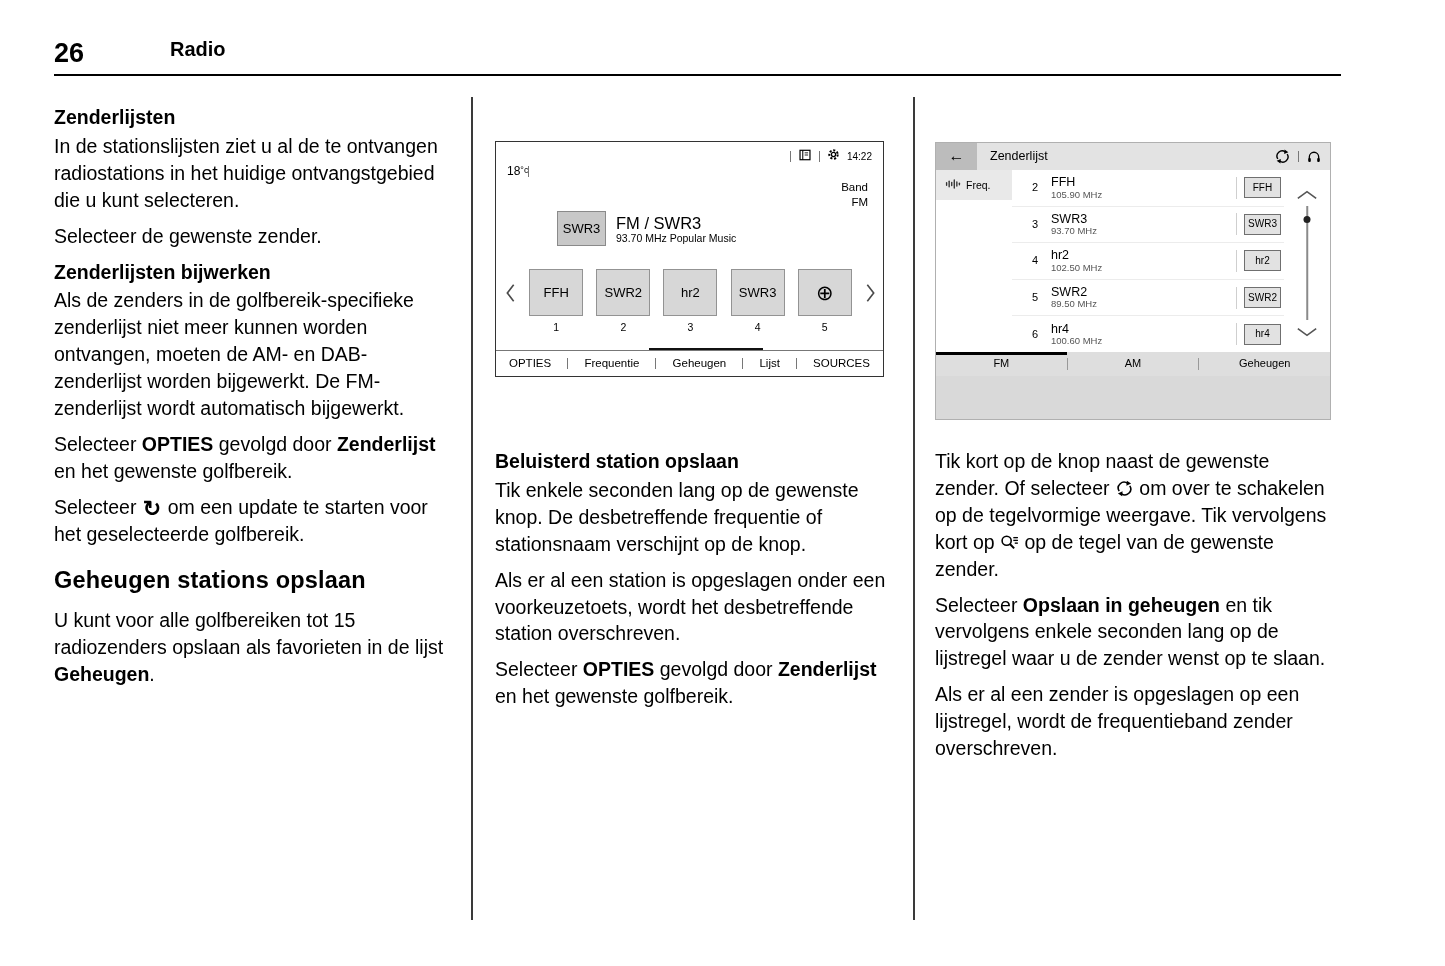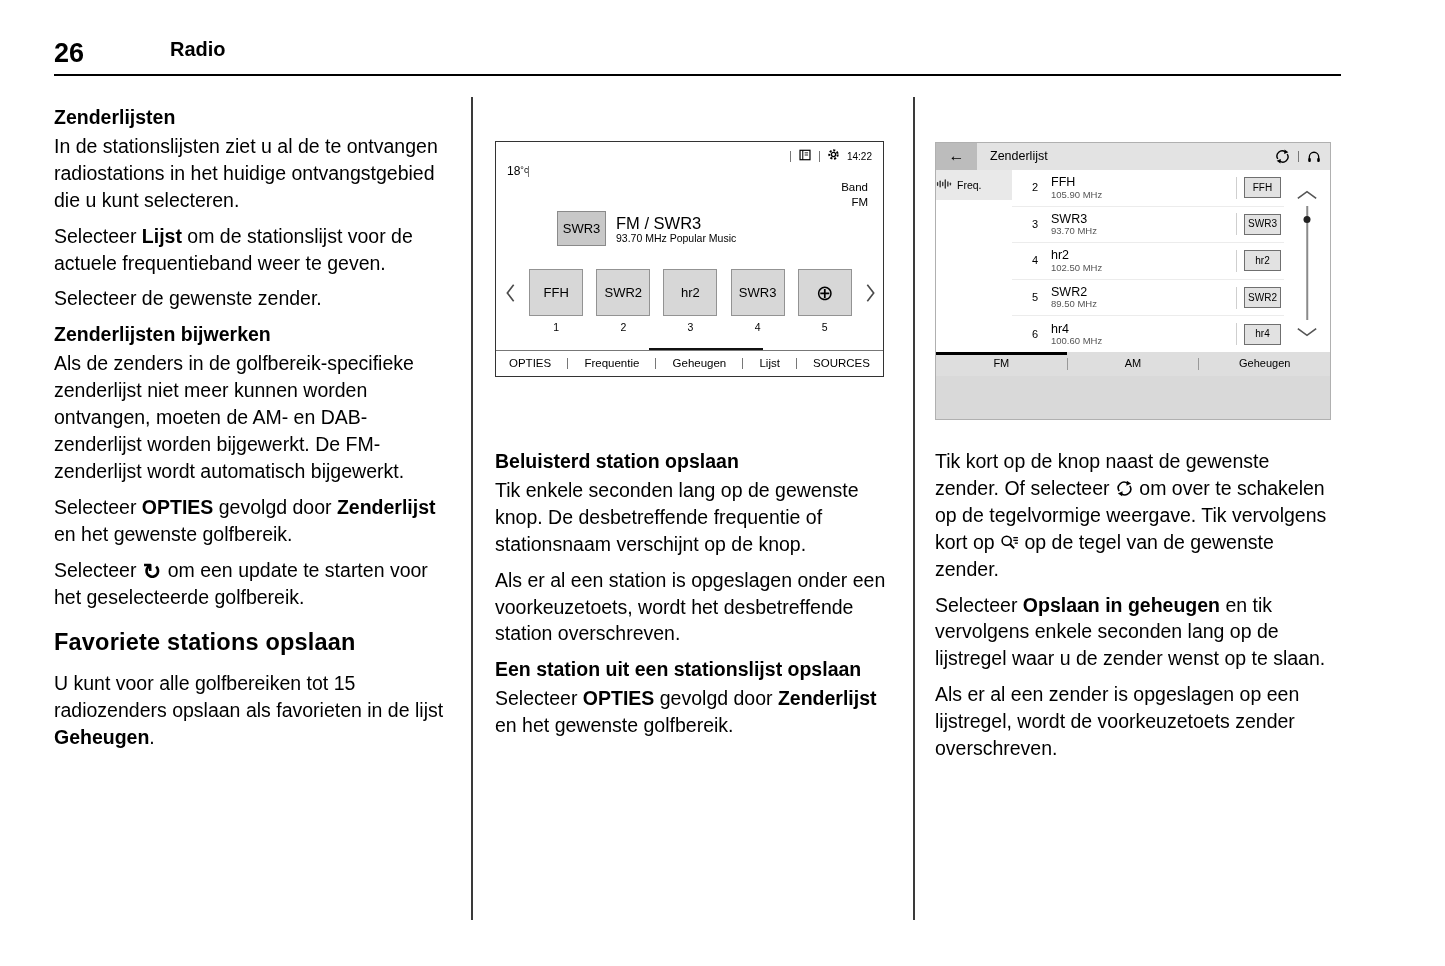--- a/index.html
+++ b/index.html
@@ -51,21 +51,21 @@
   .s1-ind{position:absolute;left:153px;bottom:26px;width:114px;height:2.5px;background:#111}
 
   
   .screen2{position:relative;width:396px;height:278px;background:#d9d9d9;border:1px solid #b0b0b0;margin:42px 0 28px}
   .s2-ui{position:absolute;left:0;top:0;width:100%;height:233px;background:#fff}
   .s2-top{position:absolute;left:0;top:0;right:0;height:27px;background:#e3e3e3;display:flex;align-items:center}
   .s2-back{width:41px;height:100%;background:#bcbcbc;display:flex;align-items:center;justify-content:center;font-size:16px;flex:0 0 auto}
   .s2-title{margin-left:13px;font-size:12.5px}
   .s2-icons{margin-left:auto;margin-right:9px;display:flex;align-items:center;gap:8px}
   .s2-icons svg{display:block}
-  .s2-freqchip{position:absolute;left:0;top:27px;width:76px;height:30px;background:#e9e9e9;display:flex;align-items:center;gap:5px;font-size:10.5px}
+  .s2-freqchip{position:absolute;left:0;top:27px;width:76px;height:30px;background:#e9e9e9;display:flex;align-items:center;gap:5px;padding-left:9px;font-size:10.5px}
   .s2-rows{position:absolute;left:76px;right:46px;top:27px;height:182px;display:flex;flex-direction:column}
   .s2-row{flex:1;display:flex;align-items:center;border-bottom:1px solid #ececec}
   .s2-row:last-child{border-bottom:none}
   .s2-rnum{width:26px;text-align:right;font-size:11px;margin-right:13px}
   .s2-rinfo{flex:1;line-height:1.15}
   .s2-rname{font-size:12.5px}
   .s2-rfreq{font-size:9.5px;color:#555}
   .s2-rsep{width:1px;height:22px;background:#cfcfcf;margin-right:7px}
   .s2-chip{width:37px;height:21px;border:1px solid #6f6f6f;background:#e2e2e2;display:flex;align-items:center;justify-content:center;font-size:10px;margin-right:3px}
   .s2-scroll{position:absolute;right:0;top:27px;width:46px;height:182px}
@@ -83,27 +83,26 @@
 
 <div id="page">
 
   <div class="hdr-num">26</div>
   <div class="hdr-title">Radio</div>
   <div class="hdr-rule"></div>
 
   <section class="col col1">
     <div class="subhead">Zenderlijsten</div>
     <p>In de stationslijsten ziet u al de te ontvangen radiostations in het huidige ontvangstgebied die u kunt selecteren.</p>
-    <p><span>Selecteer </span><b>Lijst</b><span> om de stationslijst voor de actuele frequentieband weer te geven.</span></p>
     <p>Selecteer de gewenste zender.</p>
     <div class="subhead">Zenderlijsten bijwerken</div>
     <p>Als de zenders in de golfbereik-specifieke zenderlijst niet meer kunnen worden ontvangen, moeten de AM- en DAB-zenderlijst worden bijgewerkt. De FM-zenderlijst wordt automatisch bijgewerkt.</p>
     <p><span>Selecteer </span><b>OPTIES</b><span> gevolgd door </span><b>Zenderlijst</b><span> en het gewenste golfbereik.</span></p>
     <p><span>Selecteer </span><span class="upd">↻</span><span> om een update te starten voor het geselecteerde golfbereik.</span></p>
-    <div class="bighead">Favoriete stations opslaan</div>
+    <div class="bighead">Geheugen stations opslaan</div>
     <p><span>U kunt voor alle golfbereiken tot 15 radiozenders opslaan als favorieten in de lijst </span><b>Geheugen</b><span>.</span></p>
   </section>
 
   <div class="vdiv vdiv1"></div>
 
   <section class="col col2">
 
     <figure class="screen1">
       <div class="s1-statusl">
         <span><span>18</span><span class="s1-unit">°c</span></span>
@@ -173,21 +172,20 @@
         <span class="vsep"></span>
         <span>Lijst</span>
         <span class="vsep"></span>
         <span>SOURCES</span>
       </div>
     </figure>
 
     <div class="subhead">Beluisterd station opslaan</div>
     <p>Tik enkele seconden lang op de gewenste knop. De desbetreffende frequentie of stationsnaam verschijnt op de knop.</p>
     <p>Als er al een station is opgeslagen onder een voorkeuzetoets, wordt het desbetreffende station overschreven.</p>
-    <div class="subhead">Een station uit een stationslijst opslaan</div>
     <p><span>Selecteer </span><b>OPTIES</b><span> gevolgd door </span><b>Zenderlijst</b><span> en het gewenste golfbereik.</span></p>
   </section>
 
   <div class="vdiv vdiv2"></div>
 
   <section class="col col3">
 
     <figure class="screen2">
       <div class="s2-ui">
         <div class="s2-top">
@@ -311,16 +309,16 @@
             <path d="M13 5.5 A5.5 5.5 0 0 1 5 12.8" fill="none" stroke="#000" stroke-width="1.5"></path>
             <polygon points="5.8,15.4 1.8,12.6 6.2,10.6" fill="#000"></polygon>
           </svg></span><span> om over te schakelen op de tegelvormige weergave. Tik vervolgens kort op </span><span class="ili"><svg viewBox="0 0 18 16">
             <circle cx="6.3" cy="6.3" r="4.3" fill="none" stroke="#000" stroke-width="1.5"></circle>
             <line x1="9.4" y1="9.4" x2="13.4" y2="13.6" stroke="#000" stroke-width="1.9"></line>
             <line x1="12.6" y1="3.4" x2="17" y2="3.4" stroke="#000" stroke-width="1.3"></line>
             <line x1="12.6" y1="6" x2="17" y2="6" stroke="#000" stroke-width="1.3"></line>
             <line x1="14" y1="8.6" x2="17" y2="8.6" stroke="#000" stroke-width="1.3"></line>
           </svg></span><span> op de tegel van de gewenste zender.</span></p>
     <p><span>Selecteer </span><b>Opslaan in geheugen</b><span> en tik vervolgens enkele seconden lang op de lijstregel waar u de zender wenst op te slaan.</span></p>
-    <p>Als er al een zender is opgeslagen op een lijstregel, wordt de voorkeuzetoets zender overschreven.</p>
+    <p>Als er al een zender is opgeslagen op een lijstregel, wordt de frequentieband zender overschreven.</p>
   </section>
 
 </div>
 
 </body></html>

